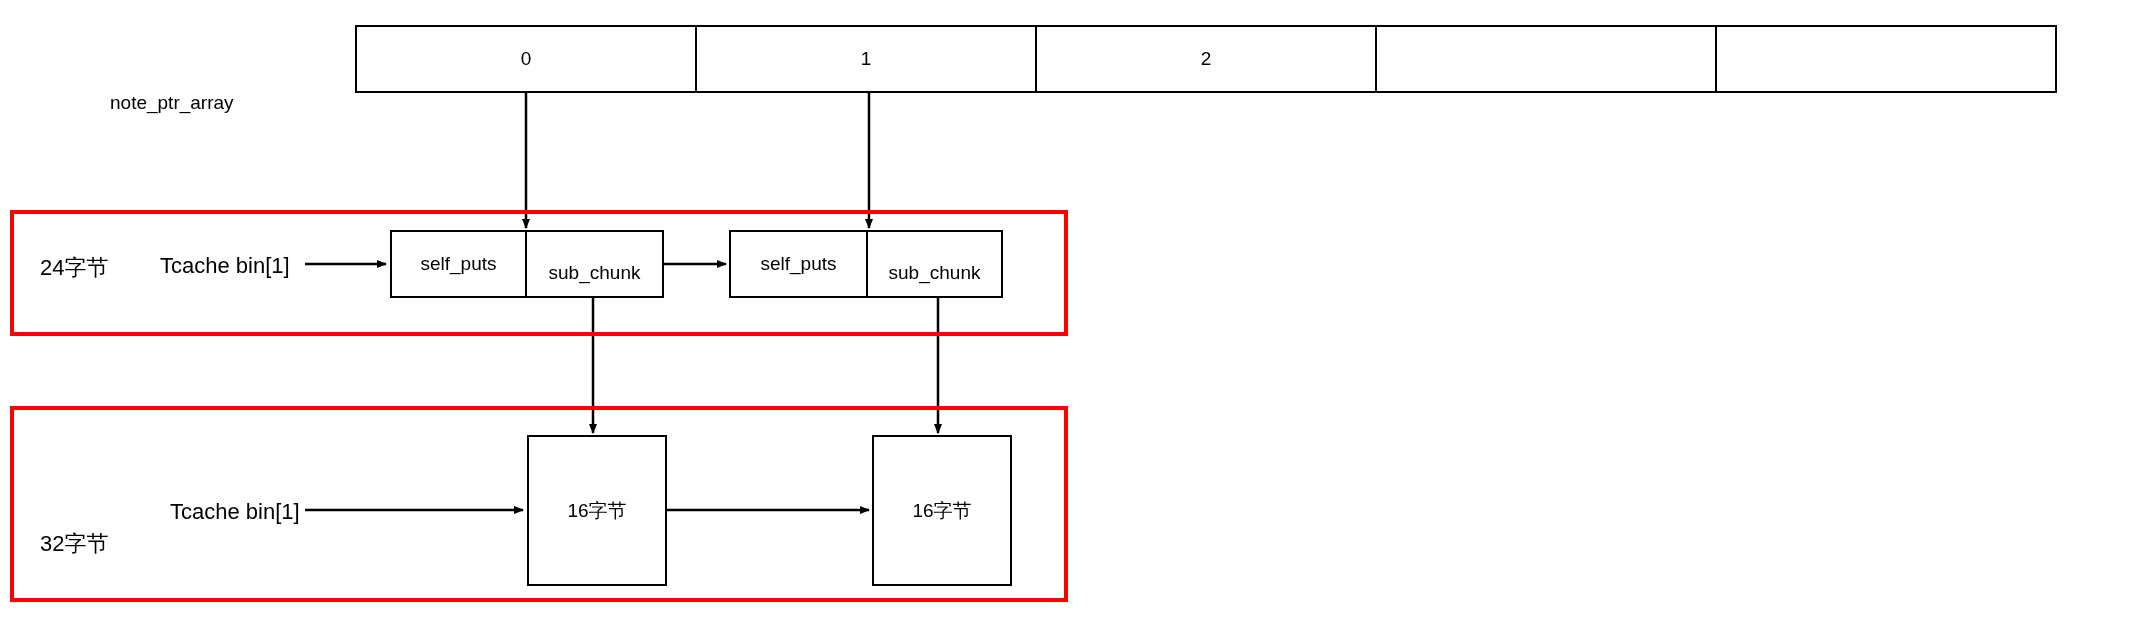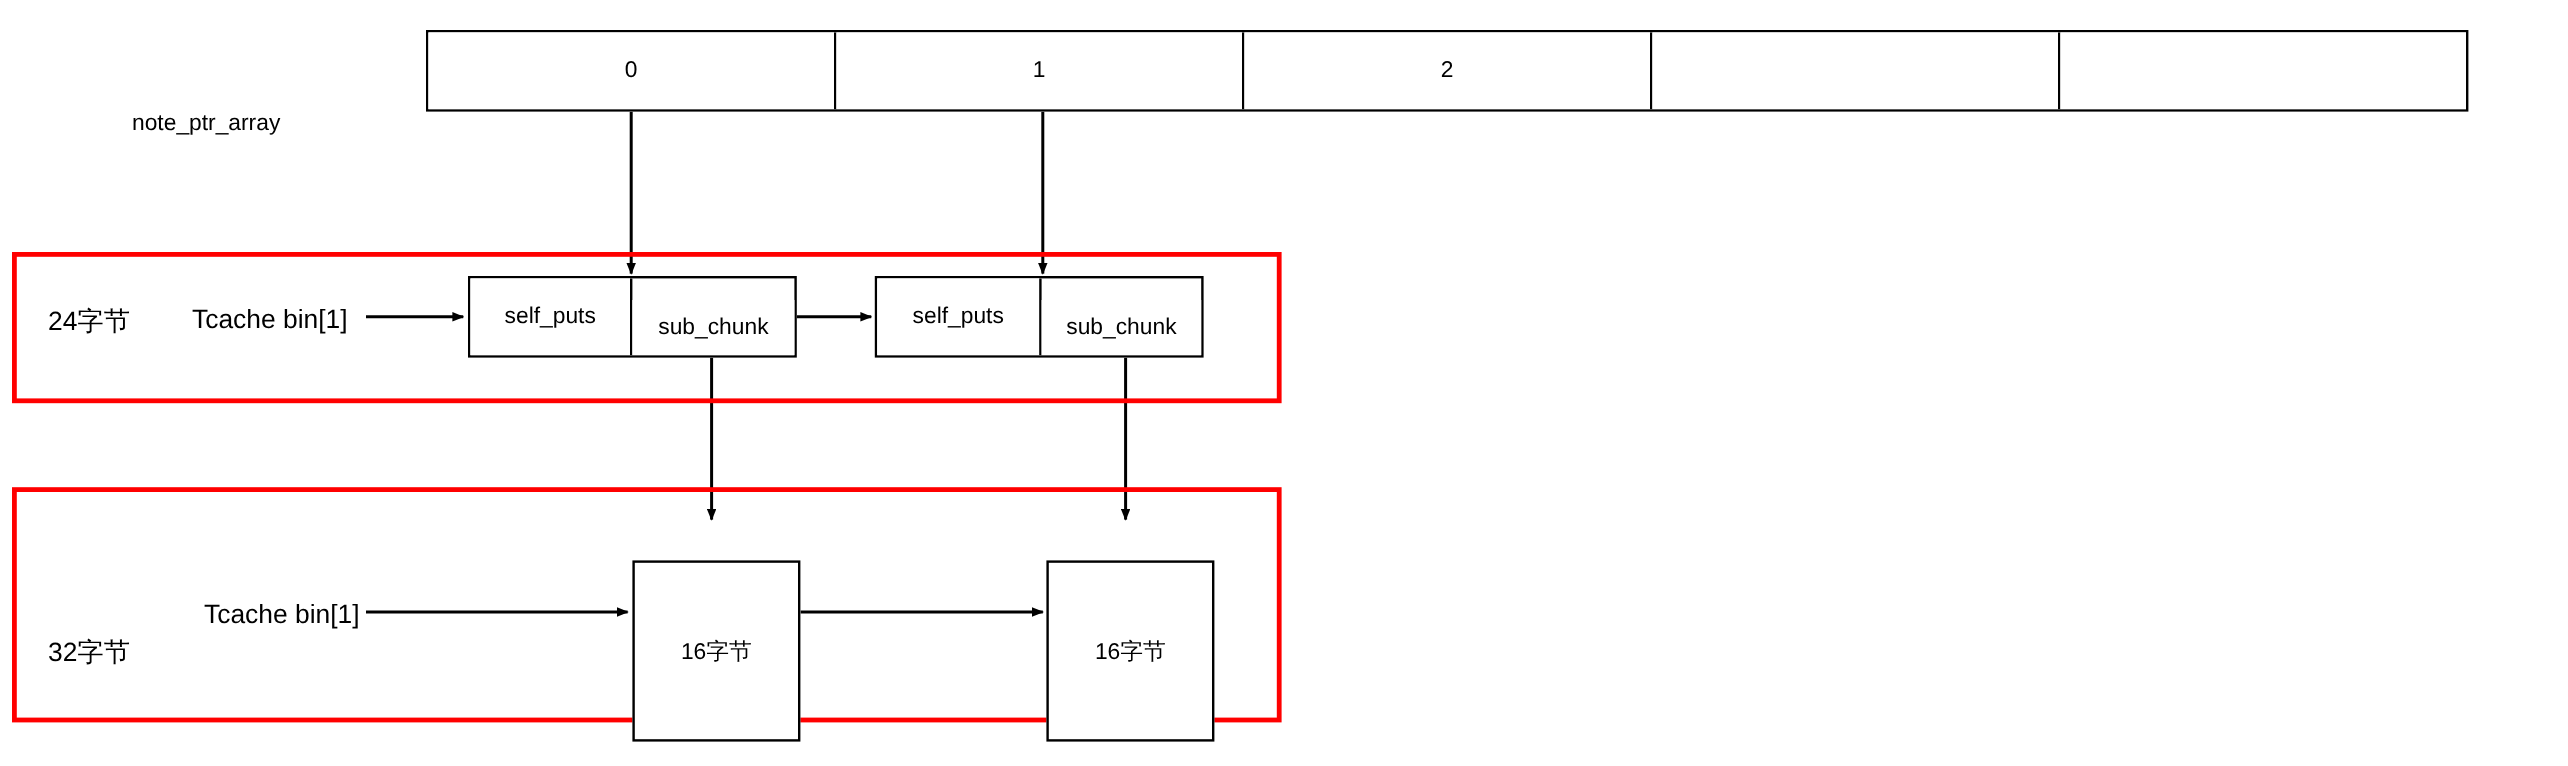--- a/index.html
+++ b/index.html
@@ -106,21 +106,20 @@
     border: 2px solid #000000;
     box-sizing: border-box;
     background: #ffffff;
     display: flex;
     align-items: center;
     justify-content: center;
     font-size: 19px;
     width: 140px;
     height: 151px;
     white-space: nowrap;
-    margin-top: 32px;
   }
 </style>
 </head>
 <body>
 
 <div id="canvas">
 
   <svg class="svg-layer" viewBox="0 0 2140 638" xmlns="http://www.w3.org/2000/svg">
     <defs>
       <marker id="arrowhead" markerWidth="10" markerHeight="8" refX="9" refY="4" orient="auto" markerUnits="userSpaceOnUse">

